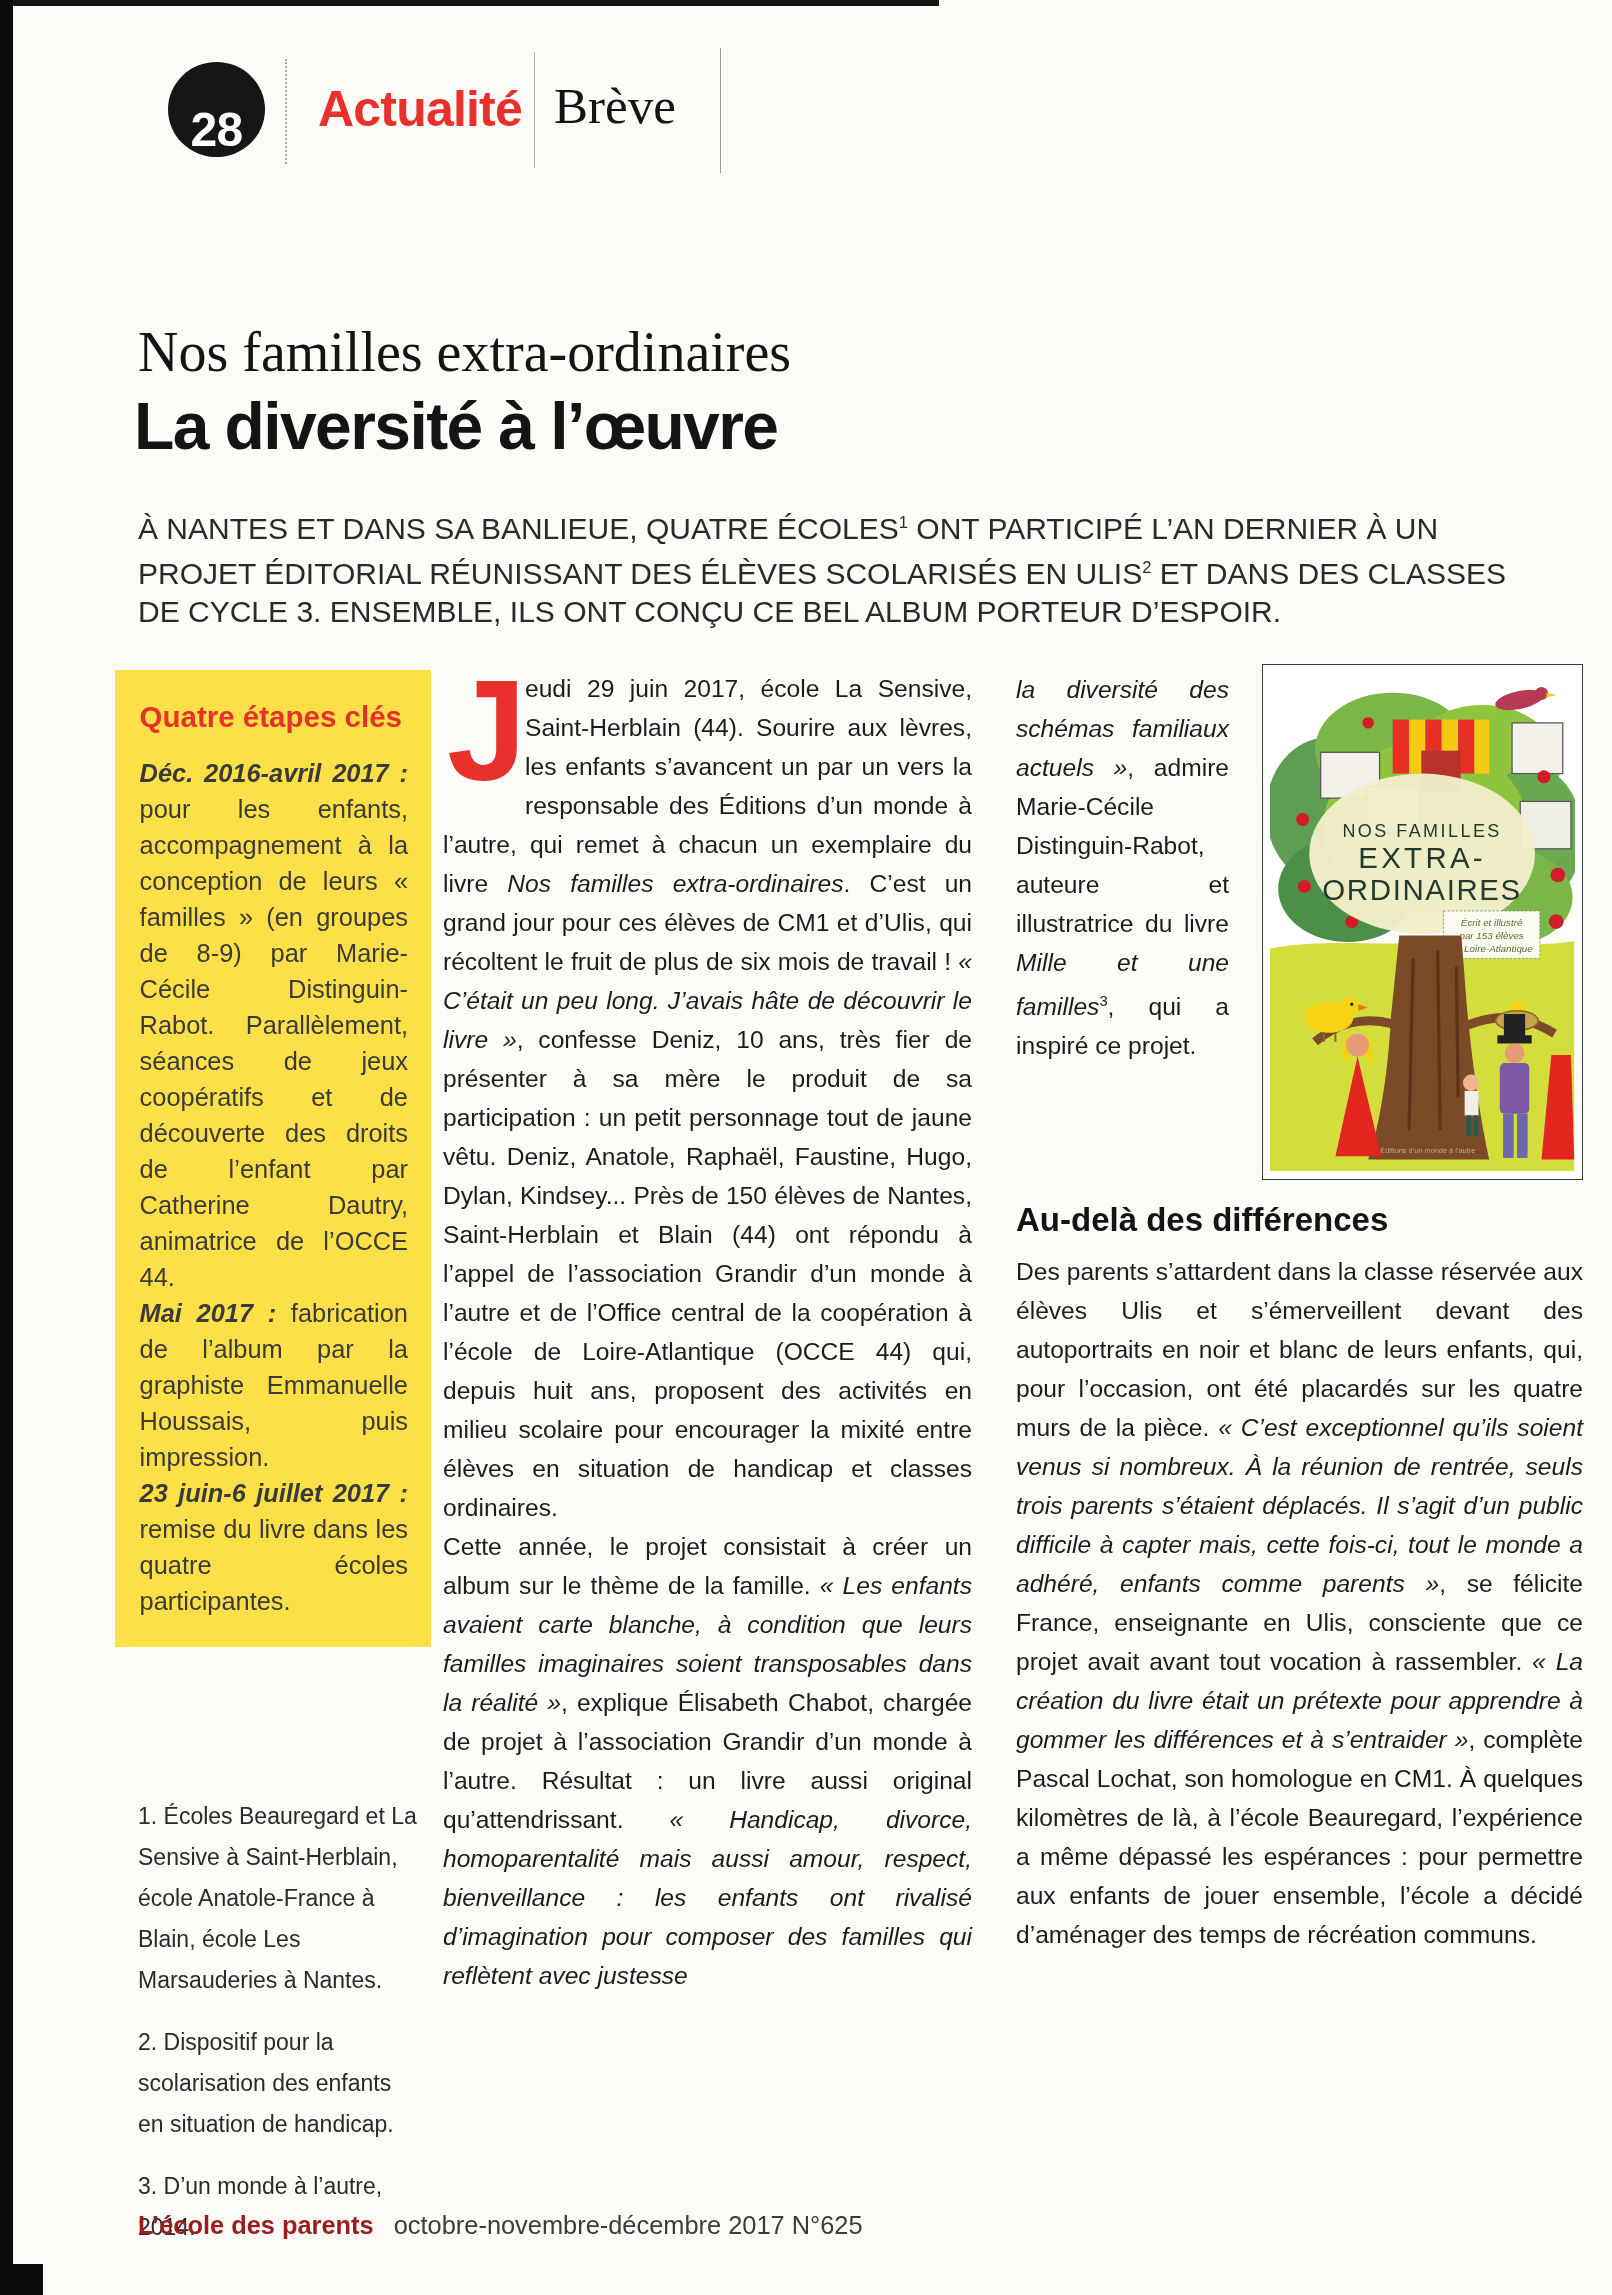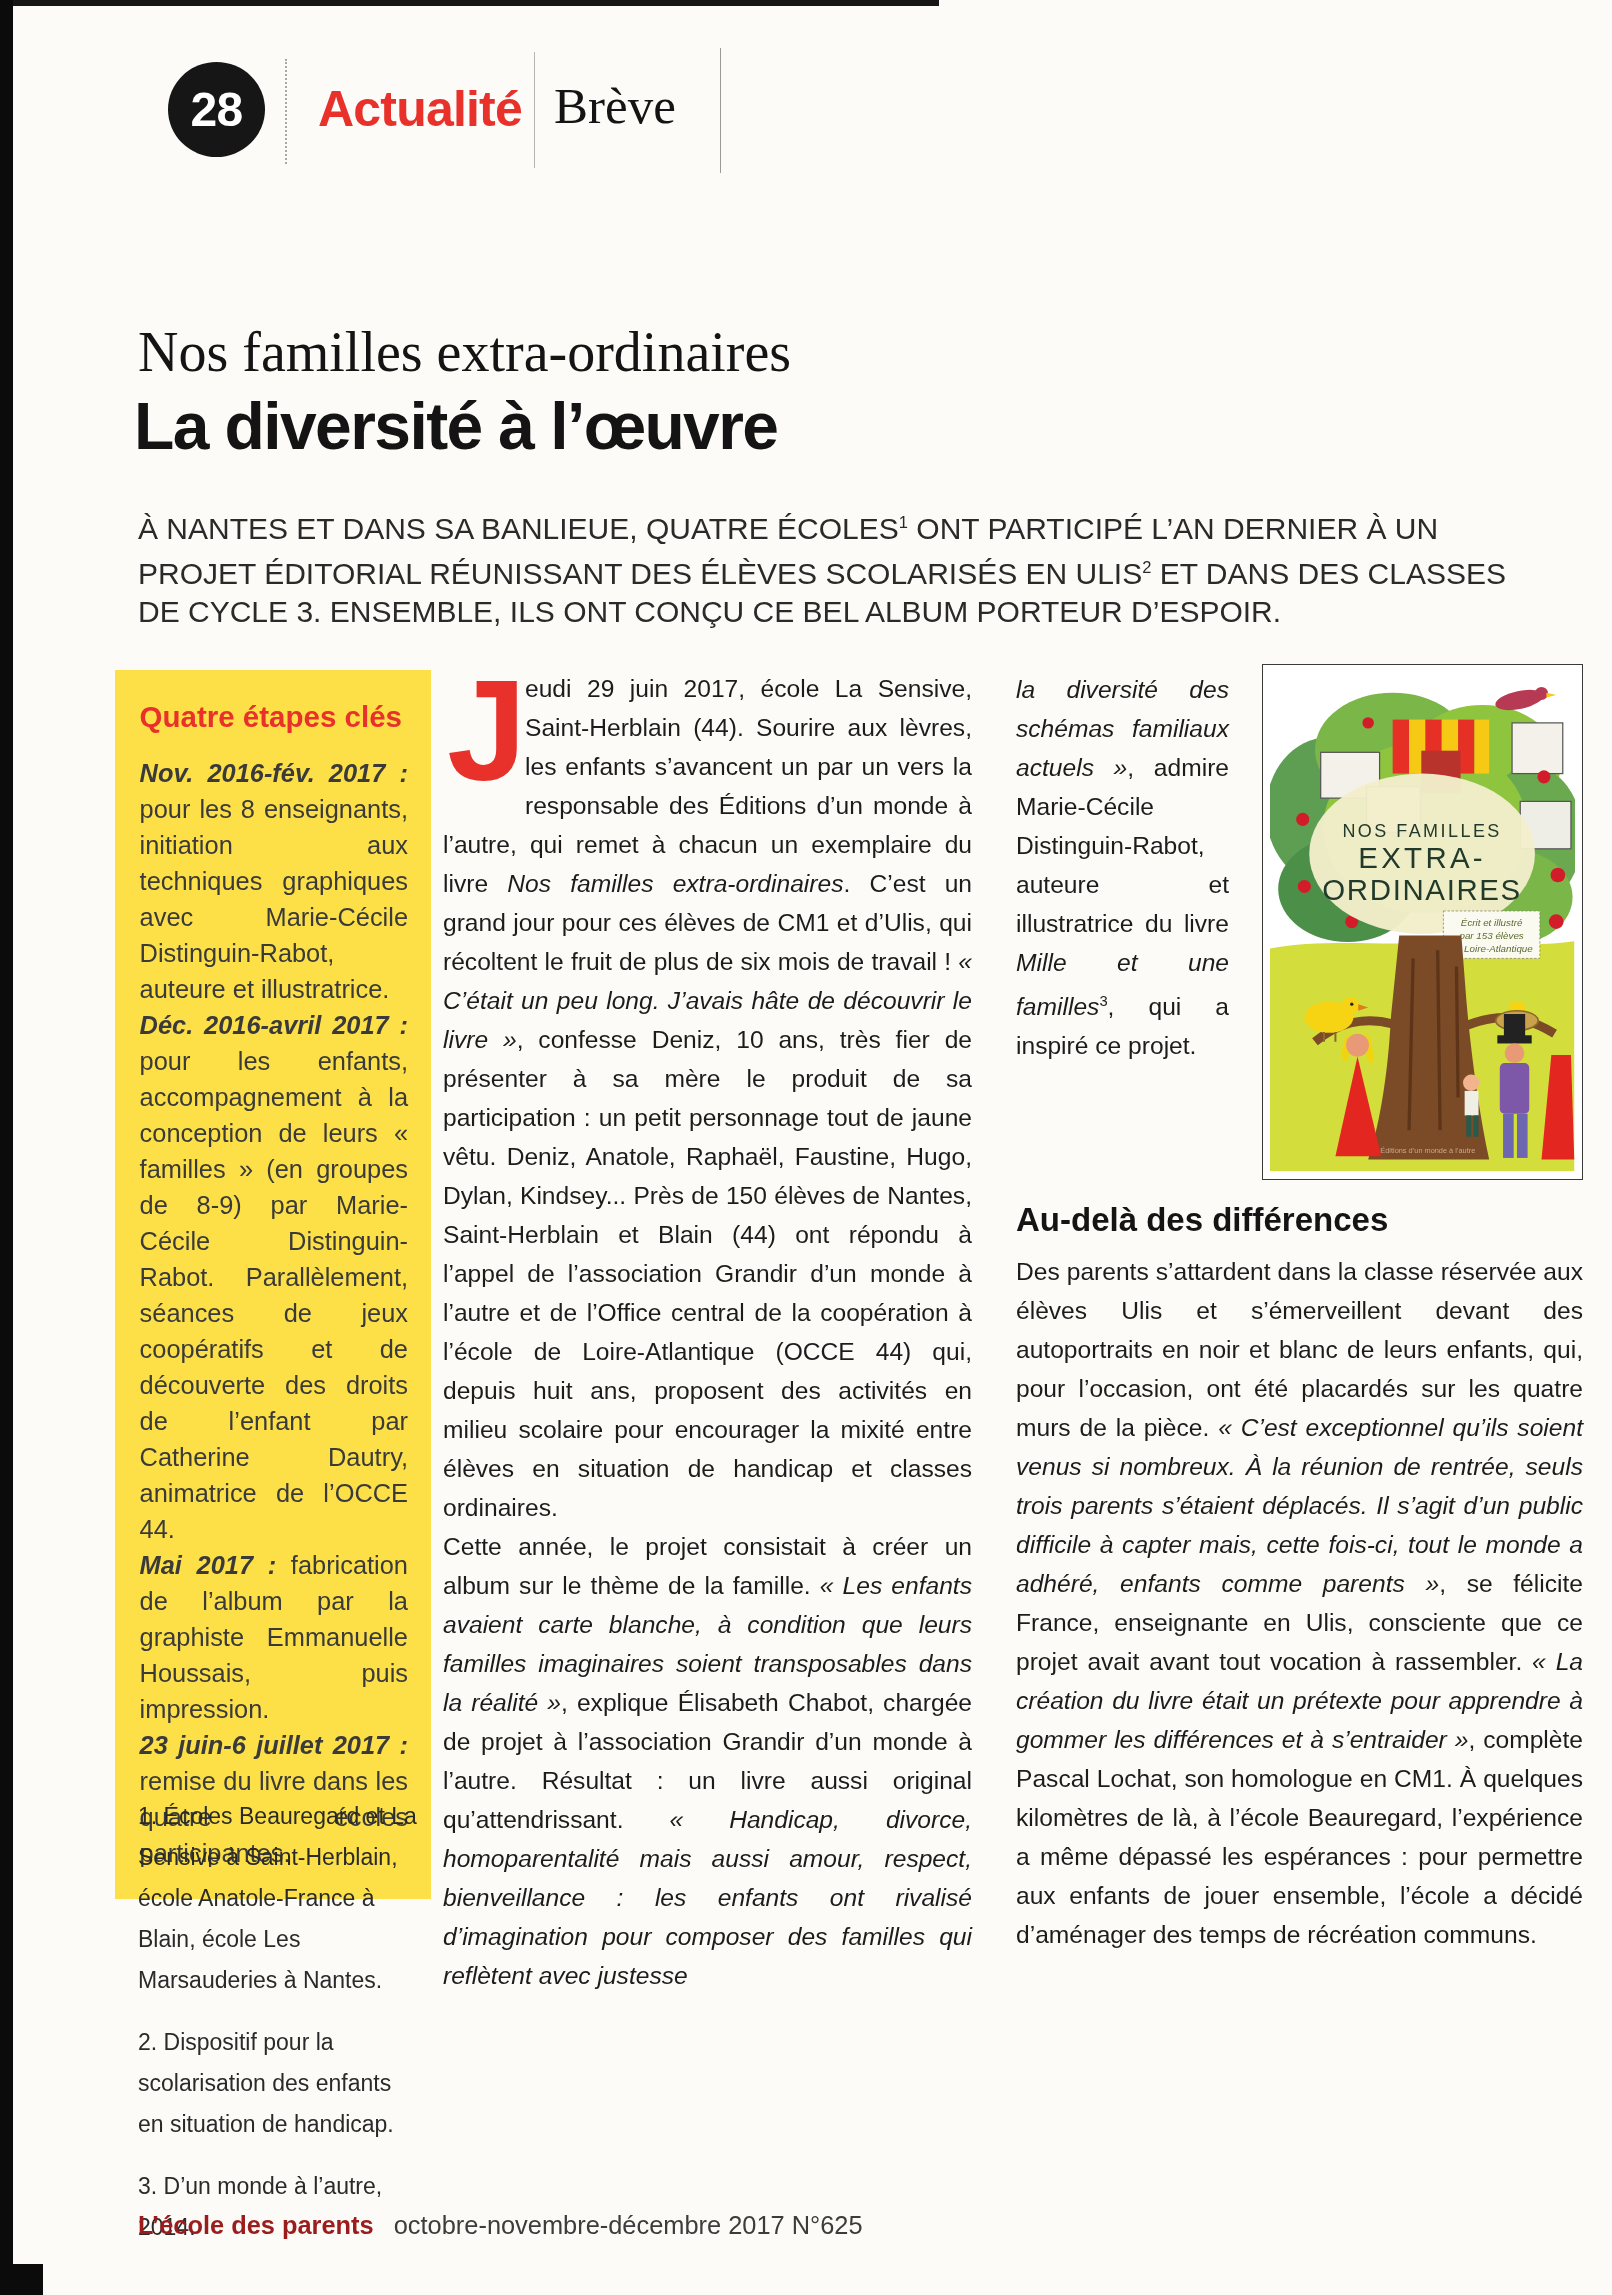--- a/index.html
+++ b/index.html
@@ -4,21 +4,21 @@
 <style>
   html,body{margin:0;padding:0;background:#e9e9e9;}
   .page{position:relative;width:1613px;height:2295px;background:#fcfbf8;overflow:hidden;
         font-family:"Liberation Sans",sans-serif;color:#1e1e1e;}
   
   .edge-left{position:absolute;left:0;top:0;width:13px;height:2295px;background:#0b0b0b;}
   .edge-top{position:absolute;left:13px;top:0;width:926px;height:5.7px;background:#161616;}
   .edge-bottom{position:absolute;left:0;top:2264px;width:43px;height:32px;background:#0b0b0b;}
   
   .pagenum{position:absolute;left:168px;top:62px;width:97px;height:95px;border-radius:50%;
-           background:#161616;display:flex;align-items:center;justify-content:center;}
+           background:#161616;display:flex;align-items:flex-end;justify-content:center;}
   .pagenum span{color:#fff;font-size:48px;font-weight:700;letter-spacing:-0.8px;}
   .sep-dotted{position:absolute;left:285px;top:59px;height:105px;border-left:2.5px dotted #a8a8a8;}
   .sep1{position:absolute;left:534px;top:52px;height:116px;border-left:1.6px solid #b5b5b5;}
   .sep2{position:absolute;left:720px;top:48px;height:125px;border-left:1.6px solid #9a9a9a;}
   .section-label{position:absolute;left:318px;top:80px;font-size:50px;font-weight:800;
                  color:#e8312a;letter-spacing:-0.8px;}
   .rubric-label{position:absolute;left:554px;top:77px;font-size:51px;
                 font-family:"Liberation Serif",serif;color:#141414;}
   
   .hl-serif{position:absolute;left:138px;top:320px;font-size:56px;
@@ -77,21 +77,20 @@
   <div class="rubric-label">Brève</div>
   <div class="sep2"></div>
 
   <div class="hl-serif">Nos familles extra-ordinaires</div>
   <div class="hl-bold">La diversité à l’œuvre</div>
   <div class="standfirst"><span>À NANTES ET DANS SA BANLIEUE, QUATRE ÉCOLES</span><sup>1</sup><span> ONT PARTICIPÉ L’AN DERNIER À UN PROJET ÉDITORIAL RÉUNISSANT DES ÉLÈVES SCOLARISÉS EN ULIS</span><sup>2</sup><span> ET DANS DES CLASSES DE CYCLE 3. ENSEMBLE, ILS ONT CONÇU CE BEL ALBUM PORTEUR D’ESPOIR.</span></div>
 
   <div class="sidebar">
     <p class="sidebar-title">Quatre étapes clés</p>
     <div>
-        <div class="sb-entry"><span class="sb-date">Nov. 2016-fév. 2017 : </span><span>pour les 8 enseignants, initiation aux techniques graphiques avec Marie-Cécile Distinguin-Rabot, auteure et illustratrice.</span></div>
         <div class="sb-entry"><span class="sb-date">Déc. 2016-avril 2017 : </span><span>pour les enfants, accompagnement à la conception de leurs « familles » (en groupes de 8-9) par Marie-Cécile Distinguin-Rabot. Parallèlement, séances de jeux coopératifs et de découverte des droits de l’enfant par Catherine Dautry, animatrice de l’OCCE 44.</span></div>
         <div class="sb-entry"><span class="sb-date">Mai 2017 : </span><span>fabrication de l’album par la graphiste Emmanuelle Houssais, puis impression.</span></div>
         <div class="sb-entry"><span class="sb-date">23 juin-6 juillet 2017 : </span><span>remise du livre dans les quatre écoles participantes.</span></div>
       </div>
   </div>
 
   <div class="footnotes">
       <p>1. Écoles Beauregard et La Sensive à Saint-Herblain, école Anatole-France à Blain, école Les Marsauderies à Nantes.</p>
       <p>2. Dispositif pour la scolarisation des enfants en situation de handicap.</p>
       <p>3. D’un monde à l’autre, 2014.</p>

